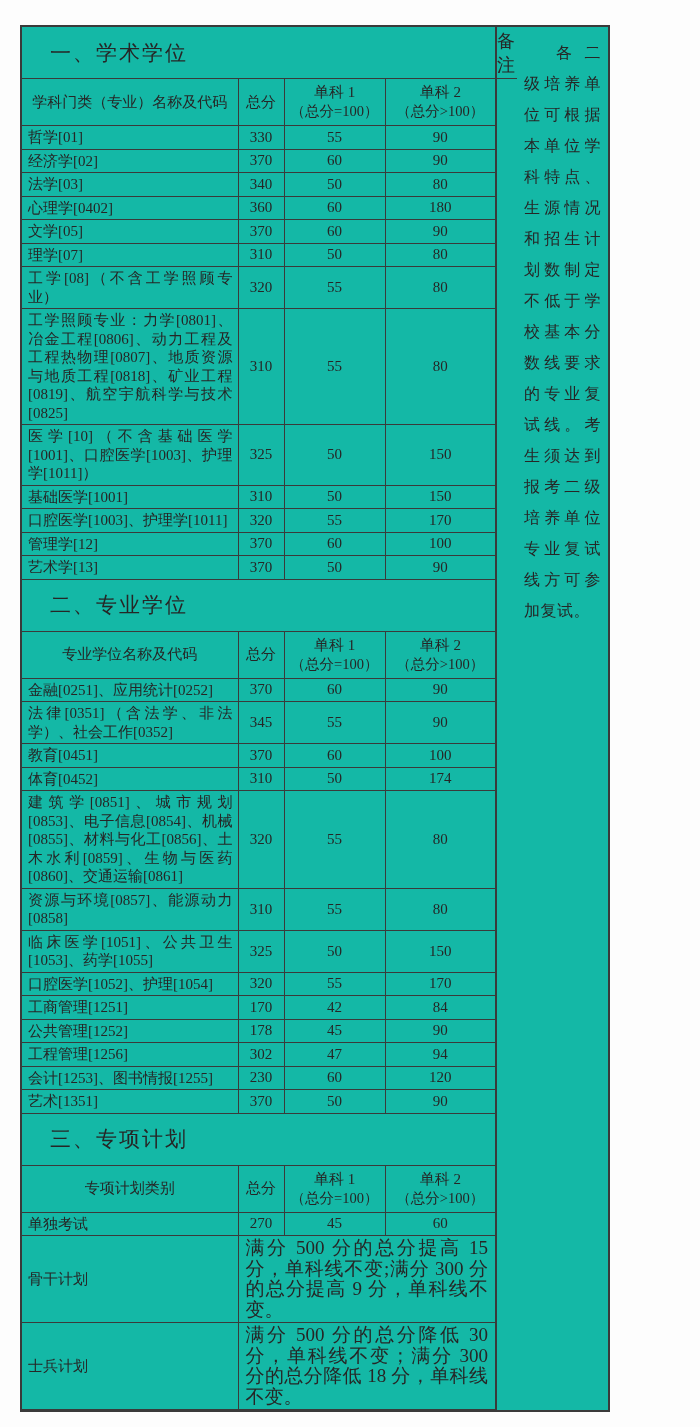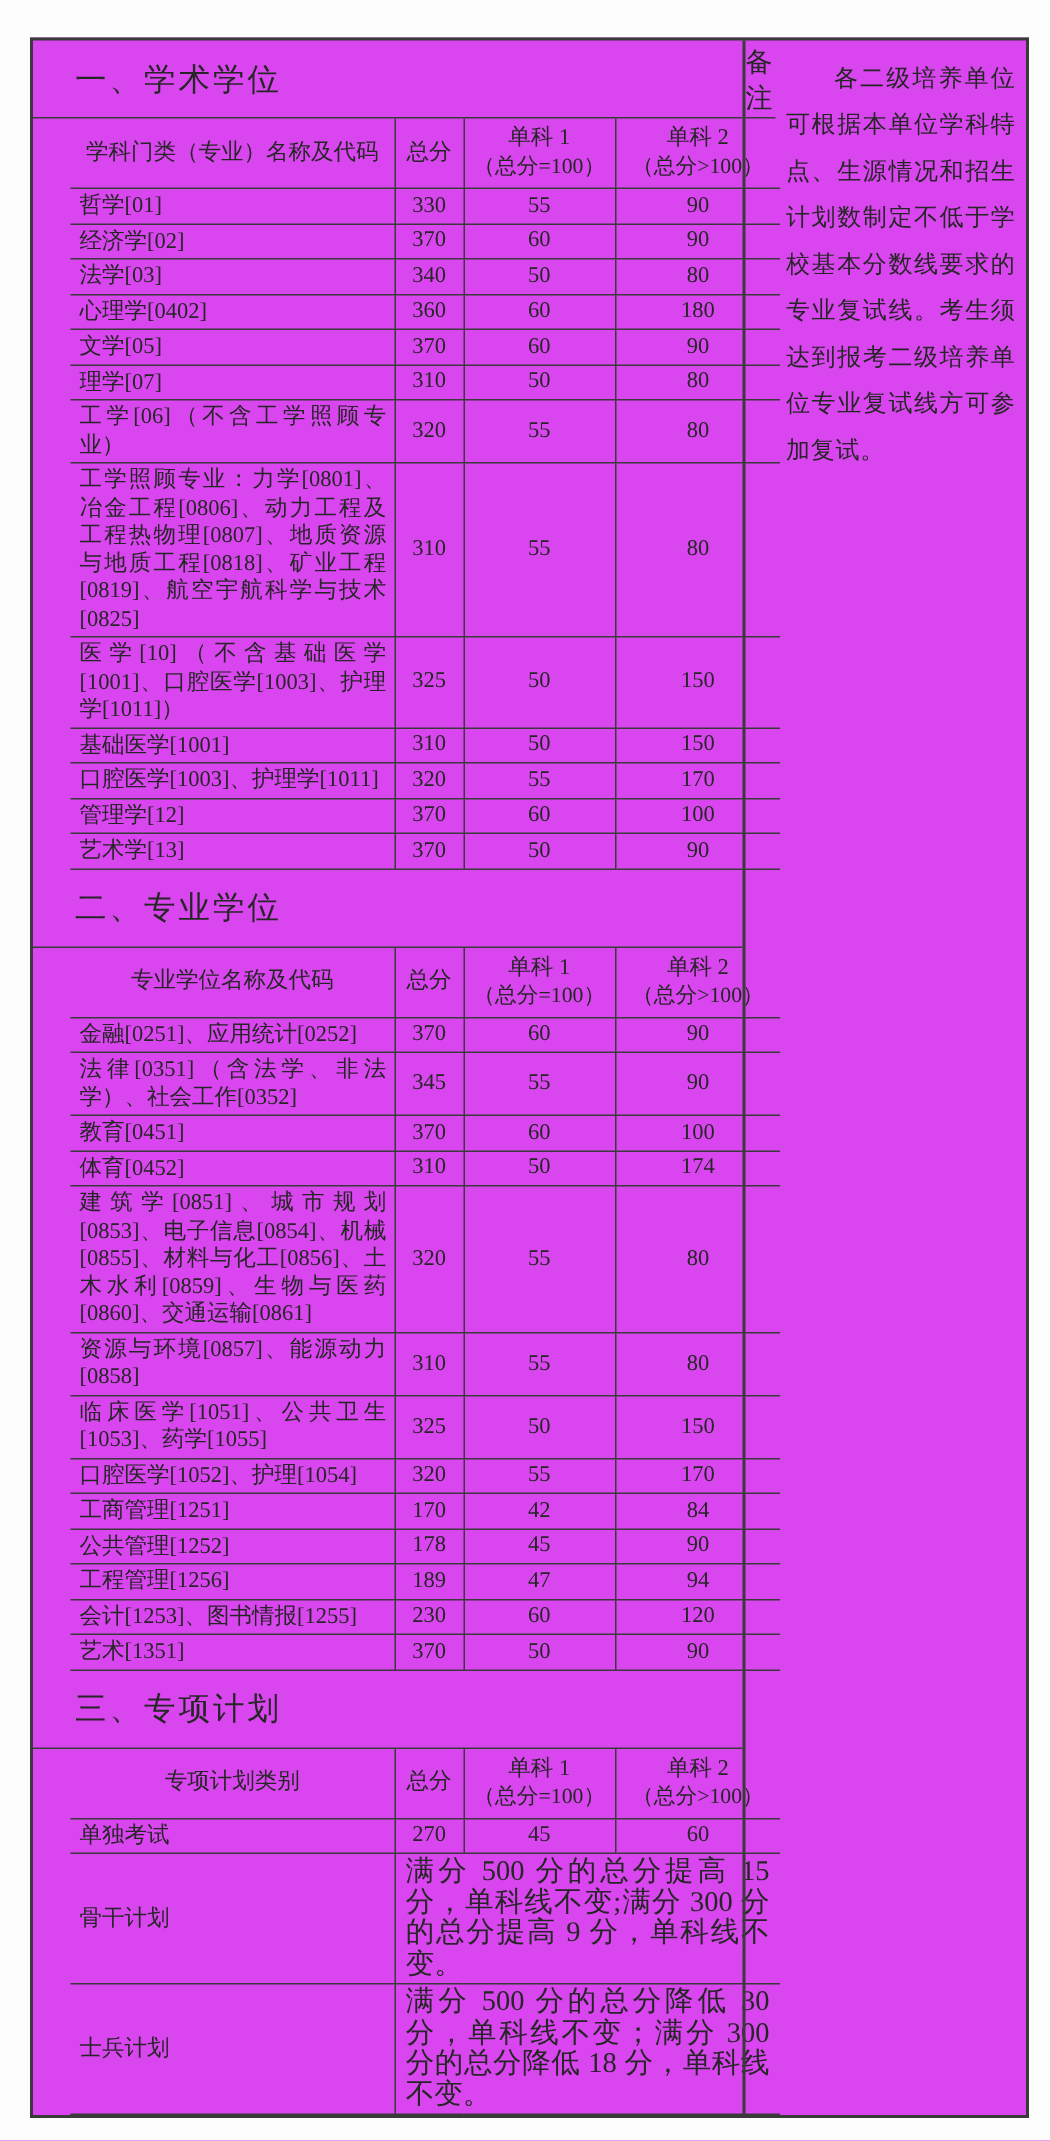--- a/index.html
+++ b/index.html
@@ -6,43 +6,42 @@
   body{
     width:700px;height:1427px;overflow:hidden;
     background:#fdfdfd;
     font-family:"Liberation Serif","DejaVu Serif",serif;
     color:#262626;
     -webkit-font-smoothing:antialiased;
   }
   .doc{
     box-sizing:border-box;
     margin:25px 14px 0 20px;
-    width:666px;
+    width:590px;
     border:2px solid #3a3a3a;
     display:flex;
     align-items:stretch;
-    background:#d946ef;
+    background:#14b8a6;
   }
   .left-col{width:473px;flex:0 0 473px;}
   .right-col{flex:1;border-left:2px solid #3a3a3a;display:flex;flex-direction:row;}
 
   .section-title{
     box-sizing:border-box;
     height:52px;
     border-bottom:1.5px solid #3a3a3a;
     display:flex;align-items:center;
     padding-left:28px;
     font-size:21px;
     letter-spacing:2px;
   }
   table.score-table{
     width:100%;
     border-collapse:collapse;
     table-layout:fixed;
-    margin-left:25px;
   }
   table.score-table th,
   table.score-table td{
     border:1.5px solid #3a3a3a;
     vertical-align:middle;
   }
   table.score-table tr > *:first-child{border-left:none;}
   table.score-table tr > *:last-child{border-right:none;}
   table.score-table thead tr > *{border-top:none;}
 
@@ -152,21 +151,21 @@
             <td class="num-cell">60</td>
             <td class="num-cell">90</td>
           </tr>
           <tr>
             <td class="name-cell">理学[07]</td>
             <td class="num-cell">310</td>
             <td class="num-cell">50</td>
             <td class="num-cell">80</td>
           </tr>
           <tr>
-            <td class="name-cell">工学[06]（不含工学照顾专业）</td>
+            <td class="name-cell">工学[08]（不含工学照顾专业）</td>
             <td class="num-cell">320</td>
             <td class="num-cell">55</td>
             <td class="num-cell">80</td>
           </tr>
           <tr>
             <td class="name-cell">工学照顾专业：力学[0801]、冶金工程[0806]、动力工程及工程热物理[0807]、地质资源与地质工程[0818]、矿业工程[0819]、航空宇航科学与技术[0825]</td>
             <td class="num-cell">310</td>
             <td class="num-cell">55</td>
             <td class="num-cell">80</td>
           </tr>
@@ -281,21 +280,21 @@
             <td class="num-cell">84</td>
           </tr>
           <tr>
             <td class="name-cell">公共管理[1252]</td>
             <td class="num-cell">178</td>
             <td class="num-cell">45</td>
             <td class="num-cell">90</td>
           </tr>
           <tr>
             <td class="name-cell">工程管理[1256]</td>
-            <td class="num-cell">189</td>
+            <td class="num-cell">302</td>
             <td class="num-cell">47</td>
             <td class="num-cell">94</td>
           </tr>
           <tr>
             <td class="name-cell">会计[1253]、图书情报[1255]</td>
             <td class="num-cell">230</td>
             <td class="num-cell">60</td>
             <td class="num-cell">120</td>
           </tr>
           <tr>

